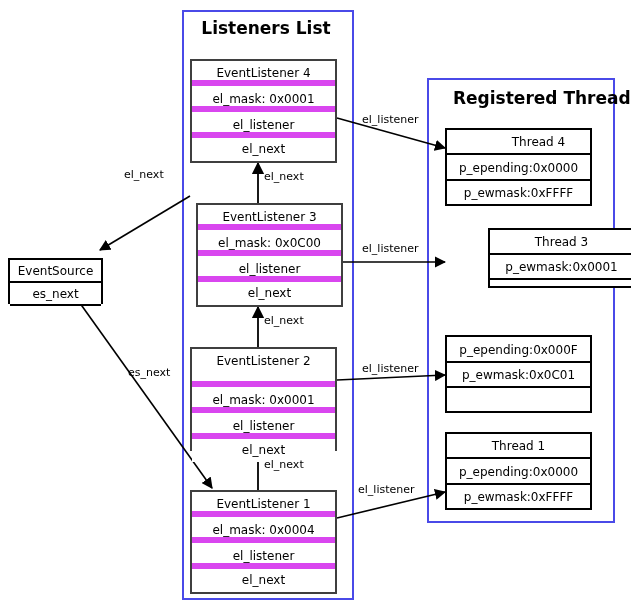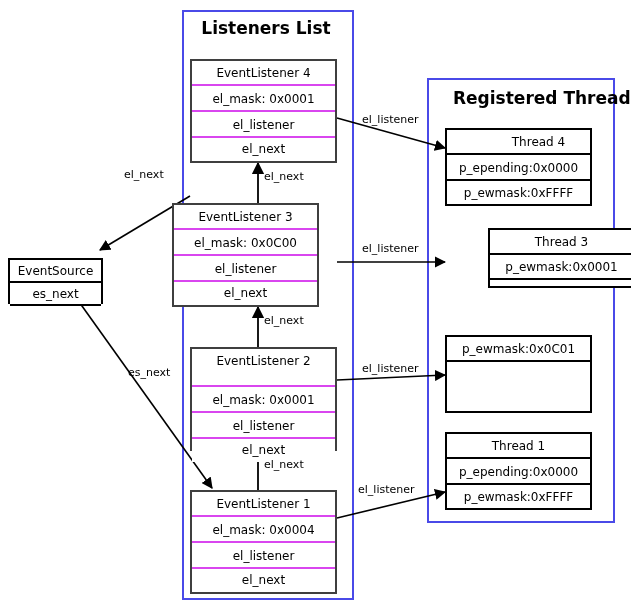--- a/index.html
+++ b/index.html
@@ -22,21 +22,21 @@
 
   
   .struct{
     position:absolute;background:#ffffff;
     border:2px solid #3f3f3f;
     box-sizing:border-box;
   }
   .struct .row{
     height:23px;line-height:23px;text-align:center;
     font-size:12px;color:#000;white-space:nowrap;
-    border-bottom:2px solid #d946ef;box-sizing:border-box;
+    border-bottom:6px solid #d946ef;box-sizing:border-box;
     background:#ffffff;overflow:hidden;
   }
   .struct .row:last-child{border-bottom:none;}
   .struct.thin{border:2px solid #000;}
   .struct.thin .row{border-bottom:2px solid #000;font-size:12px;}
 
   
   .elabel{
     position:absolute;font-size:11px;color:#000;white-space:nowrap;
     background:transparent;
@@ -81,21 +81,21 @@
     <div class="row">es_next</div>
   </div>
 
   <div class="struct" style="left:190px;top:59px;width:147px;height:104px;">
     <div class="row tall" style="height:25px;line-height:25px;">EventListener 4</div>
     <div class="row" style="height:26px;line-height:26px;">el_mask: 0x0001</div>
     <div class="row" style="height:26px;line-height:26px;">el_listener</div>
     <div class="row" style="height:23px;line-height:23px;">el_next</div>
   </div>
 
-  <div class="struct" style="left:172px;top:203px;width:147px;height:104px;">
+  <div class="struct" style="left:196px;top:203px;width:147px;height:104px;">
     <div class="row" style="height:25px;line-height:25px;">EventListener 3</div>
     <div class="row" style="height:26px;line-height:26px;">el_mask: 0x0C00</div>
     <div class="row" style="height:26px;line-height:26px;">el_listener</div>
     <div class="row" style="height:23px;line-height:23px;">el_next</div>
   </div>
 
   <div class="struct" style="left:190px;top:347px;width:147px;height:104px;">
     <div class="row" style="height:38px;line-height:25px;">EventListener 2</div>
     <div class="row" style="height:26px;line-height:26px;">el_mask: 0x0001</div>
     <div class="row" style="height:26px;line-height:26px;">el_listener</div>
@@ -114,20 +114,21 @@
     <div class="row" style="height:26px;line-height:26px;">p_epending:0x0000</div>
     <div class="row" style="height:25px;line-height:25px;">p_ewmask:0xFFFF</div>
   </div>
 
   <div class="struct thin" style="left:445px;top:228px;width:147px;height:60px;margin-left:43px;">
     <div class="row" style="height:25px;line-height:25px;">Thread 3</div>
     <div class="row" style="height:25px;line-height:25px;">p_ewmask:0x0001</div>
   </div>
 
   <div class="struct thin" style="left:445px;top:335px;width:147px;height:78px;">
+    <div class="row" style="height:26px;line-height:26px;">p_epending:0x000F</div>
     <div class="row" style="height:25px;line-height:25px;">p_ewmask:0x0C01</div>
   </div>
 
   <div class="struct thin" style="left:445px;top:432px;width:147px;height:78px;">
     <div class="row" style="height:25px;line-height:25px;">Thread 1</div>
     <div class="row" style="height:26px;line-height:26px;">p_epending:0x0000</div>
     <div class="row" style="height:25px;line-height:25px;">p_ewmask:0xFFFF</div>
   </div>
 
   <div class="elabel" style="left:124px;top:168px;">el_next</div>

